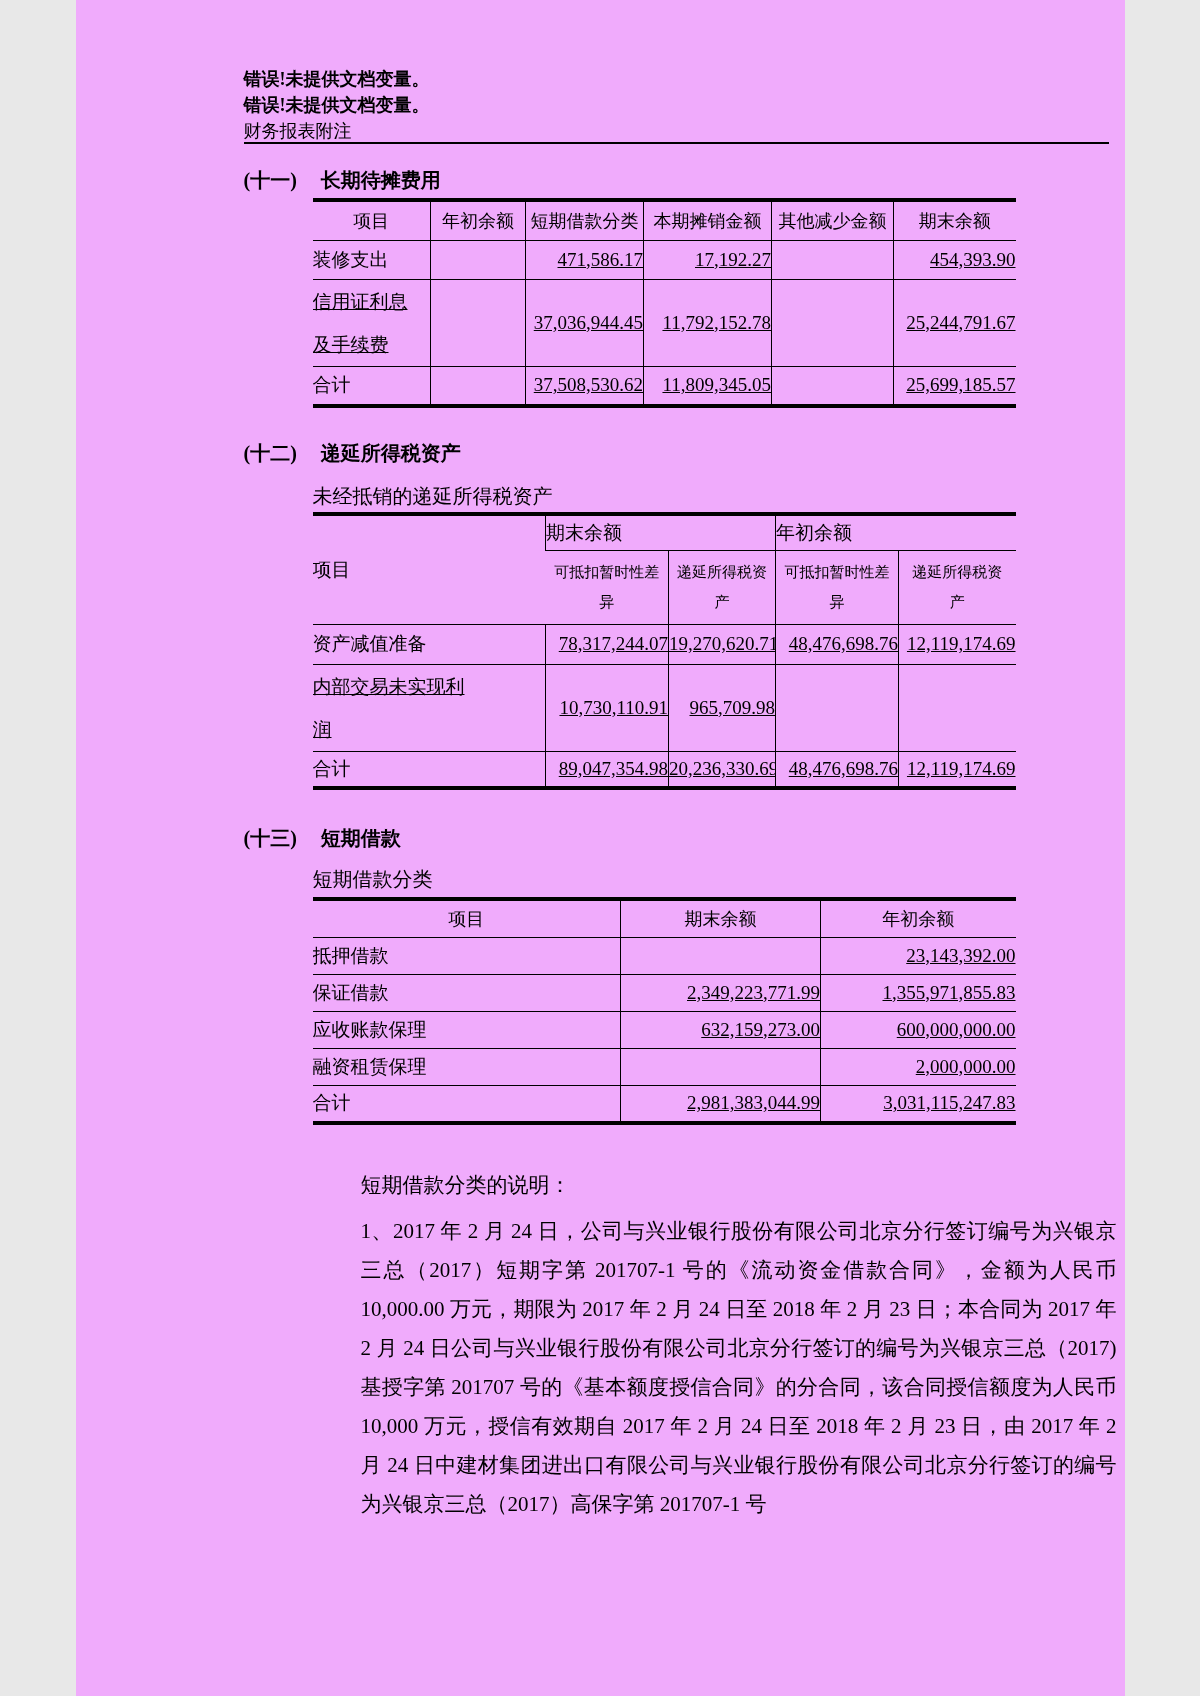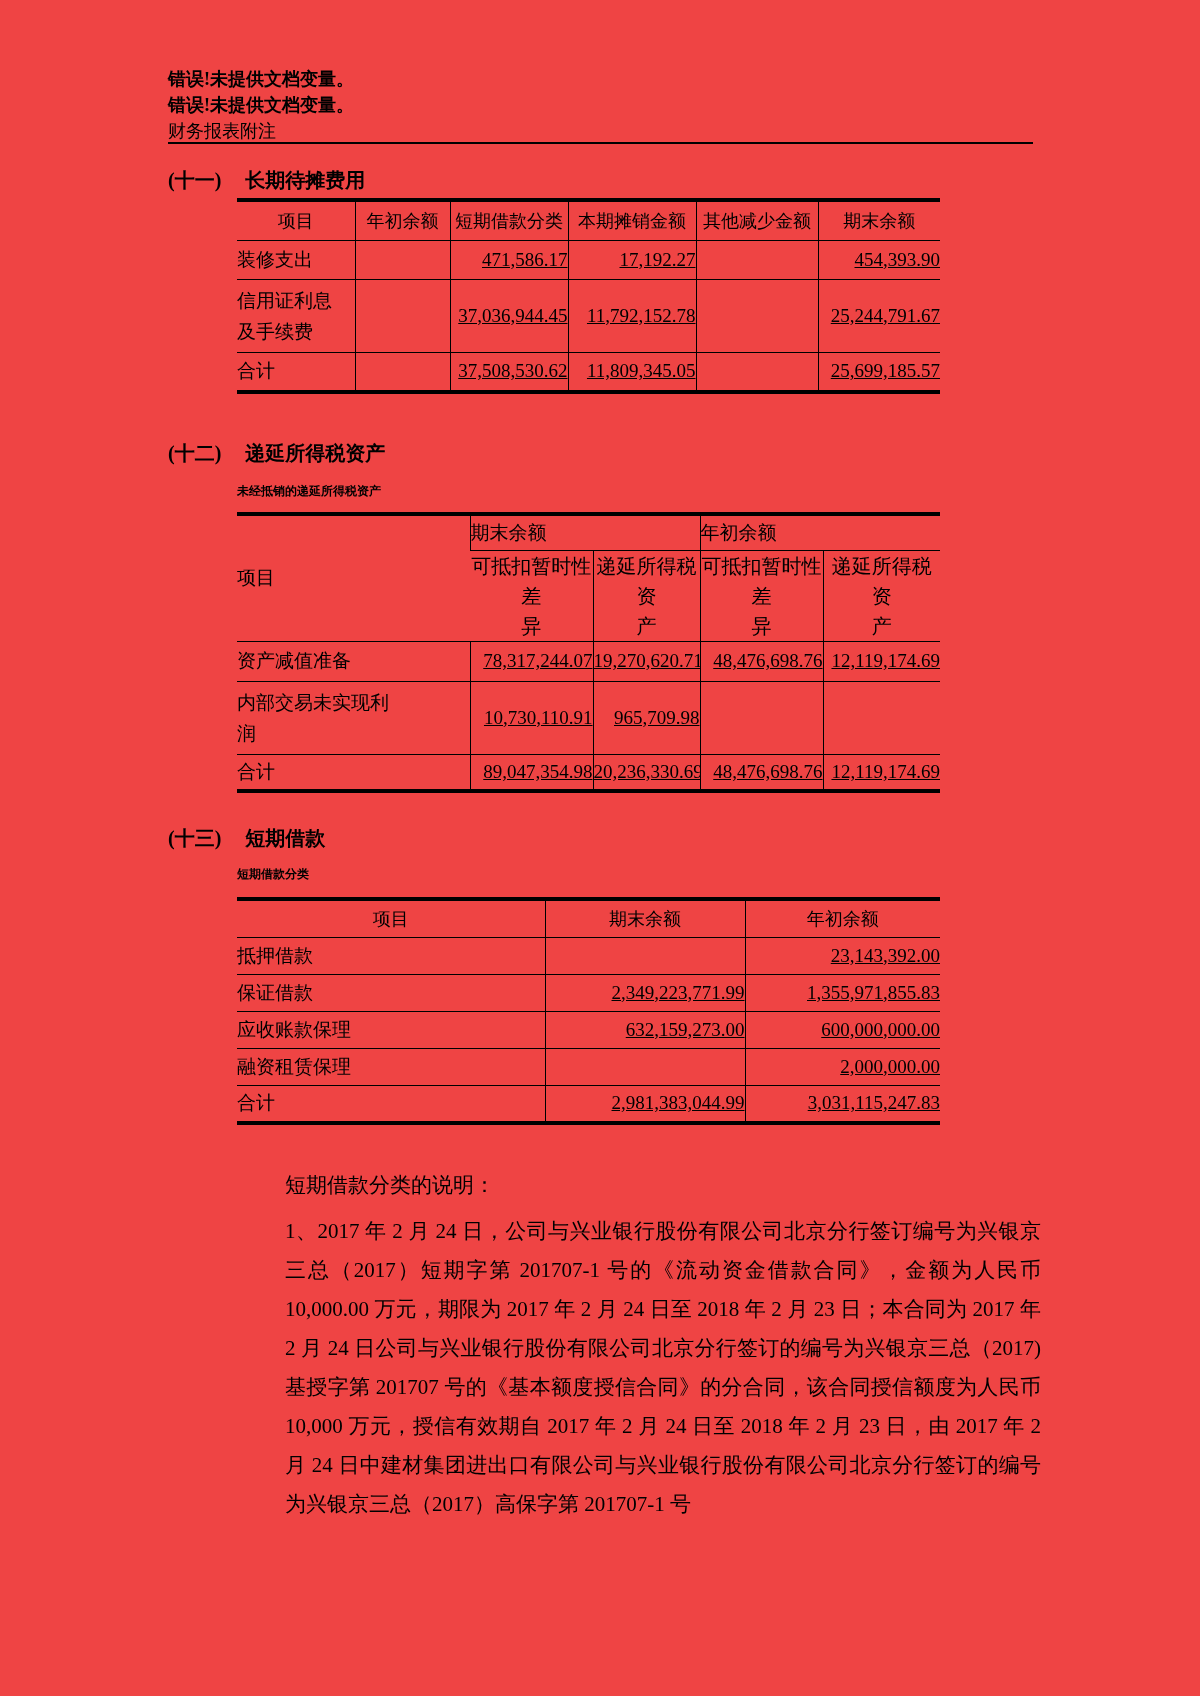--- a/index.html
+++ b/index.html
@@ -1,38 +1,38 @@
 <!DOCTYPE html>
 <html><head>
 <meta charset="utf-8">
 <style>
   * { margin:0; padding:0; box-sizing:border-box; }
   body { background:#e8e8e8; font-family:"Liberation Serif","DejaVu Serif",serif; color:#000; }
-  .page { position:relative; width:1200px; height:1696px; background:#ef4444; margin:0 auto; overflow:hidden; }
+  .page { position:relative; width:1049px; height:1696px; background:#f0abfc; margin:0 auto; overflow:hidden; }
 
   .hdr { position:absolute; left:168px; top:66px; font-size:18px; line-height:26px; }
   .hdr .b { font-weight:bold; }
   .hdr-line { position:absolute; left:168px; top:142px; width:865px; border-top:2px solid #000; }
 
   .sec { position:absolute; left:168px; font-size:20px; font-weight:bold; white-space:nowrap; }
   .sec .secnum { display:inline-block; margin-right:24px; }
-  .subt { position:absolute; left:237px; font-size:12px; font-weight:bold; white-space:nowrap; }
+  .subt { position:absolute; left:237px; font-size:20px; font-weight:normal; white-space:nowrap; }
 
   table.t { position:absolute; left:237px; width:703px; border-collapse:collapse; table-layout:fixed;
             border-top:4px solid #000; border-bottom:4px solid #000; font-size:19px; }
   .t td, .t th { border-left:1px solid #000; border-bottom:1px solid #000; font-weight:normal;
                  vertical-align:middle; padding:0; overflow:hidden; }
   .t tr > *:first-child { border-left:none; }
   .t tr:last-child > * { border-bottom:none; }
   .t th { text-align:center; font-size:18px; }
   .lbl { text-align:left; padding-left:9px; }
   .numc { text-align:right; padding-right:7px;text-decoration:underline; }
   .ctr { text-align:left; }
-  .pre { white-space:pre-line; line-height:31px; }
-  .subh { font-size:20px; text-align:center; white-space:pre-line; line-height:30px; }
+  .pre { white-space:pre-line; line-height:43px;text-decoration:underline; }
+  .subh { font-size:15px; text-align:center; white-space:pre-line; line-height:30px; }
 
   .r40 { height:40px; } .r39 { height:39px; } .r73 { height:73px; }
   .r36 { height:36px; } .r74 { height:74px; } .r37 { height:37px; } .r38 { height:38px; }
 
   .note-title { position:absolute; left:285px; top:1171px; font-size:21px; }
   .note-par { position:absolute; left:285px; top:1212px; width:756px; font-size:21px;
               line-height:39px; text-align:justify; }
 </style>
 </head>
 <body>

